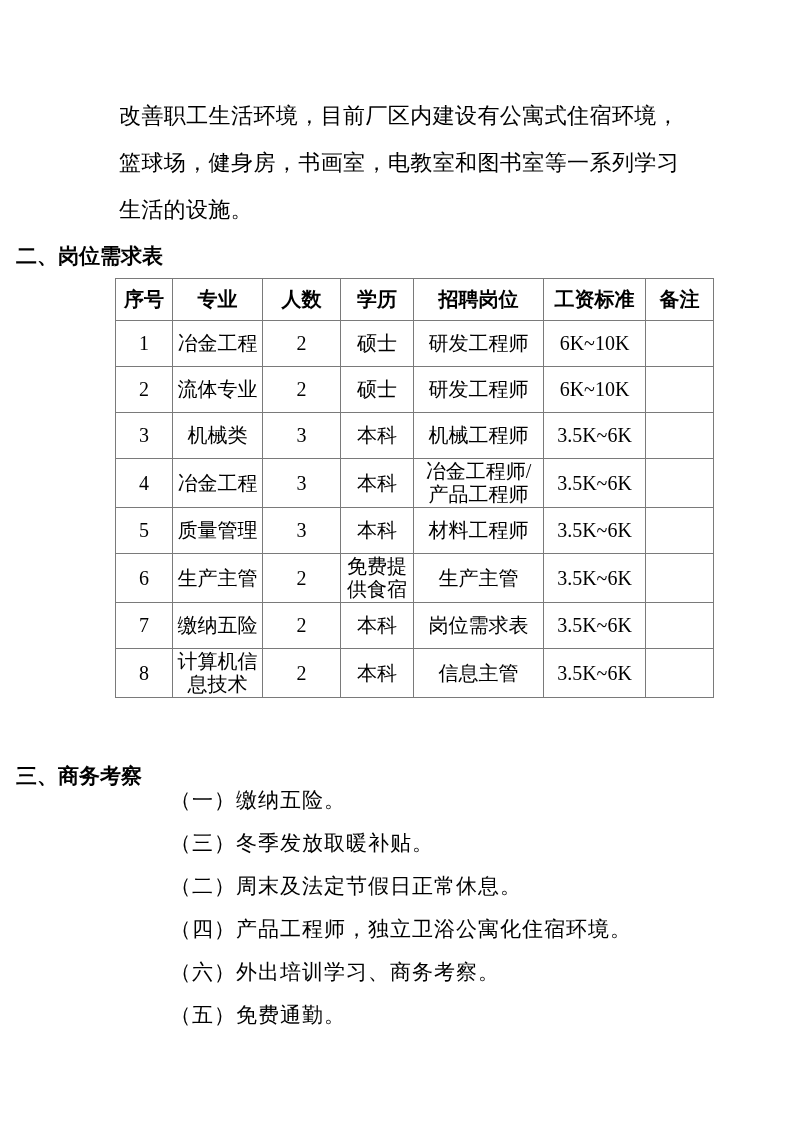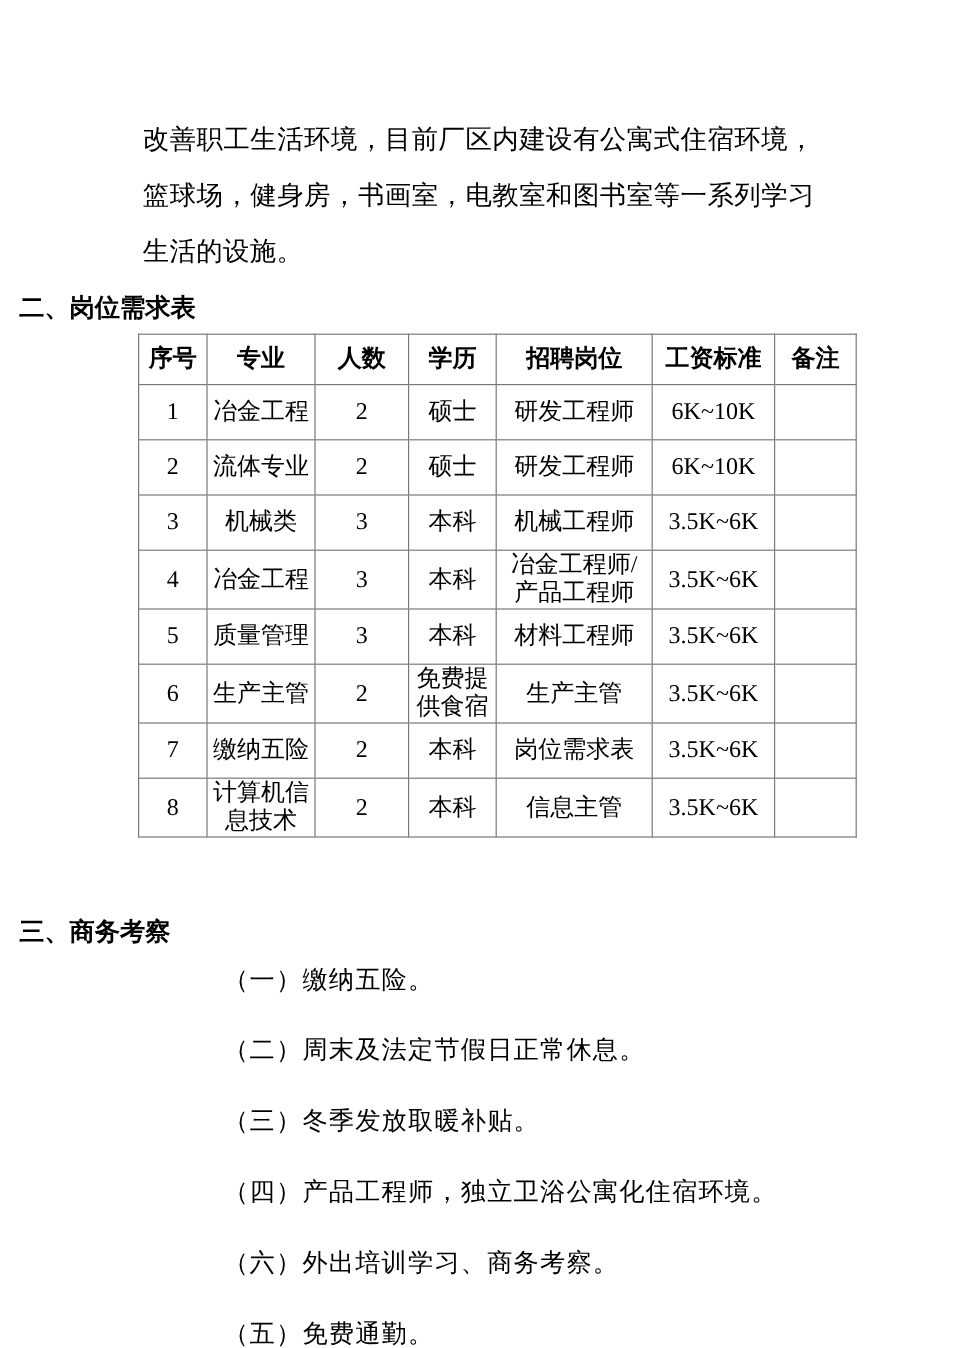--- a/index.html
+++ b/index.html
@@ -78,21 +78,21 @@
     position: absolute;
     left: 170px;
     top: 779px;
     margin: 0;
     padding: 0;
     list-style: none;
     font-size: 21px;
     line-height: 43px;
     letter-spacing: 1px;
   }
-  .benefits li { margin: 16px; padding: 0; }
+  .benefits li { margin: 0; padding: 0; }
 </style>
 </head>
 <body>
 
 <div class="page">
 
   <p class="intro">改善职工生活环境，目前厂区内建设有公寓式住宿环境，篮球场，健身房，书画室，电教室和图书室等一系列学习生活的设施。</p>
 
   <h2 class="sec-title t2">二、岗位需求表</h2>
 
@@ -190,20 +190,20 @@
         <td>3.5K~6K</td>
         <td></td>
       </tr>
     </tbody>
   </table>
 
   <h2 class="sec-title t3">三、商务考察</h2>
 
   <ul class="benefits">
     <li>（一）缴纳五险。</li>
+    <li>（三）冬季发放取暖补贴。</li>
     <li>（二）周末及法定节假日正常休息。</li>
-    <li>（三）冬季发放取暖补贴。</li>
     <li>（四）产品工程师，独立卫浴公寓化住宿环境。</li>
     <li>（六）外出培训学习、商务考察。</li>
     <li>（五）免费通勤。</li>
   </ul>
 
 </div>
 
 </body></html>

